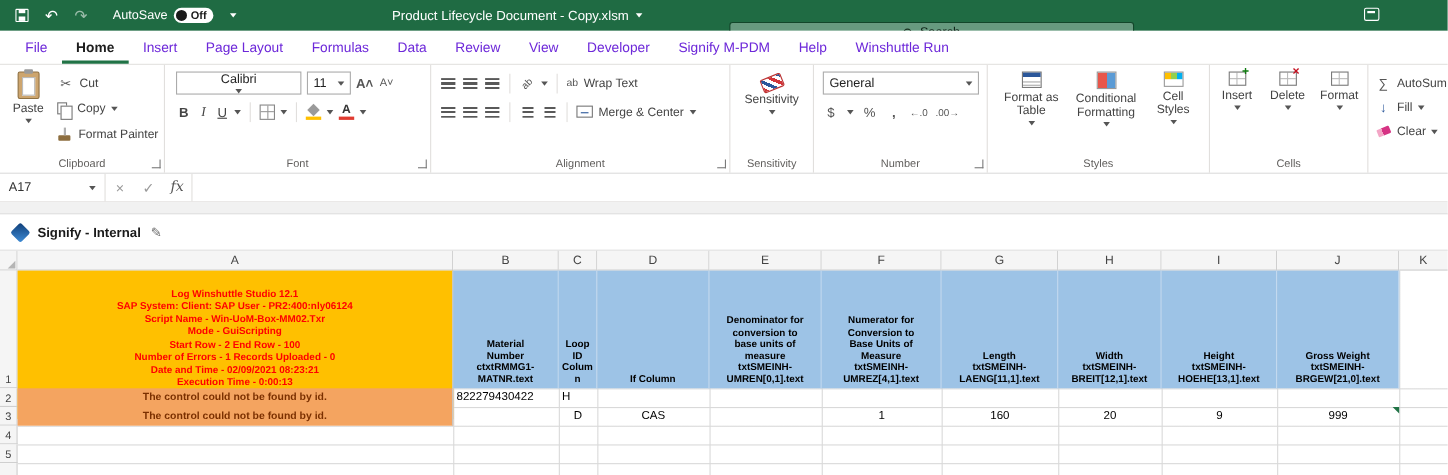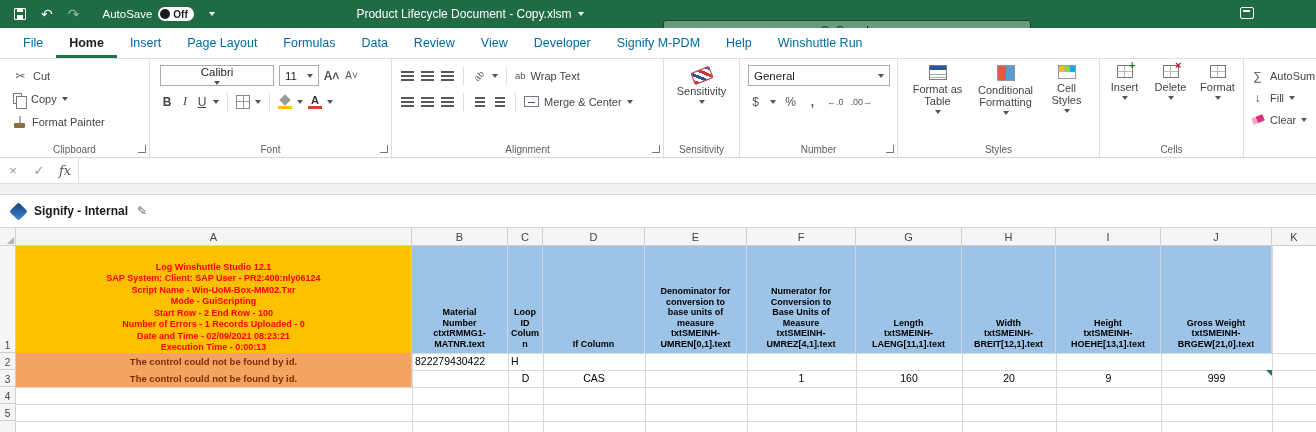--- a/index.html
+++ b/index.html
@@ -29,21 +29,21 @@
             justify-content:center; gap:7px; font-size:11.5px; color:#102418; }
   .ic-search { width:8px; height:8px; border:1.5px solid #18301f; border-radius:50%; position:relative; }
   .ic-search::after { content:""; position:absolute; width:5px; height:1.5px; background:#18301f;
                       transform:rotate(45deg); right:-4px; bottom:-2px; }
   .tb-right { position:absolute; left:1240px; top:7px; width:14px; height:12px; border:1.5px solid #fff; border-radius:2px; }
   .tb-right::after { content:""; position:absolute; left:2px; top:2px; width:7px; height:2px; background:#fff; }
 
   
   .tabs { position:absolute; top:28px; left:0; width:1316px; height:31px; background:#fff;
           border-bottom:1px solid #e1dfdd; display:flex; align-items:stretch; padding-left:10px; }
-  .tab { padding:0 13px; font-size:12.5px; color:#0369a1; display:flex; align-items:center; white-space:nowrap; }
+  .tab { padding:0 13px; font-size:12.5px; color:#6d28d9; display:flex; align-items:center; white-space:nowrap; }
   .tab.active { color:#1e1e1e; font-weight:bold; box-shadow:inset 0 -3px 0 #217346; }
 
   
   .ribbon { position:absolute; top:59px; left:0; width:1316px; height:99px; background:#fff;
             border-bottom:1px solid #d6d6d6; display:flex; }
   .grp { position:relative; height:100%; border-right:1px solid #e1dfdd; flex:0 0 auto; padding-top:6px; }
   .grp-label { position:absolute; bottom:2px; left:0; right:0; text-align:center; font-size:10px; color:#605e5c; }
   .launch { position:absolute; right:3px; bottom:4px; width:8px; height:8px;
             border-right:1.5px solid #7a7a7a; border-bottom:1.5px solid #7a7a7a; }
   .rows { display:flex; flex-direction:column; gap:5px; }
@@ -200,20 +200,25 @@
   <div class="tab">View</div>
   <div class="tab">Developer</div>
   <div class="tab">Signify M-PDM</div>
   <div class="tab">Help</div>
   <div class="tab">Winshuttle Run</div>
 </div>
 
 <div class="ribbon">
 
   <div class="grp" style="width:150px; display:flex; gap:4px; padding-left:8px;">
+    <div class="bigv" style="width:42px;">
+      <span class="ic-paste"></span>
+      <span>Paste</span>
+      <span class="caret"></span>
+    </div>
     <div class="rows" style="gap:2px;">
       <div class="srow">
         <span class="mi">✂</span>
         <span>Cut</span>
       </div>
       <div class="srow">
         <span class="ic-copy"></span>
         <span>Copy</span>
         <span class="caret"></span>
       </div>
@@ -389,20 +394,24 @@
             <span class="ic-eraser"></span>
           </span>
         <span>Clear</span>
         <span class="caret"></span>
       </div>
     </div>
   </div>
 </div>
 
 <div class="fbar">
+  <div class="namebox">
+    <span>A17</span>
+    <span class="caret"></span>
+  </div>
   <span class="fico">×</span>
   <span class="fico">✓</span>
   <span class="fico fx">fx</span>
   <div class="finput">
     <span></span>
   </div>
 </div>
 
 <div class="strip"></div>
 

